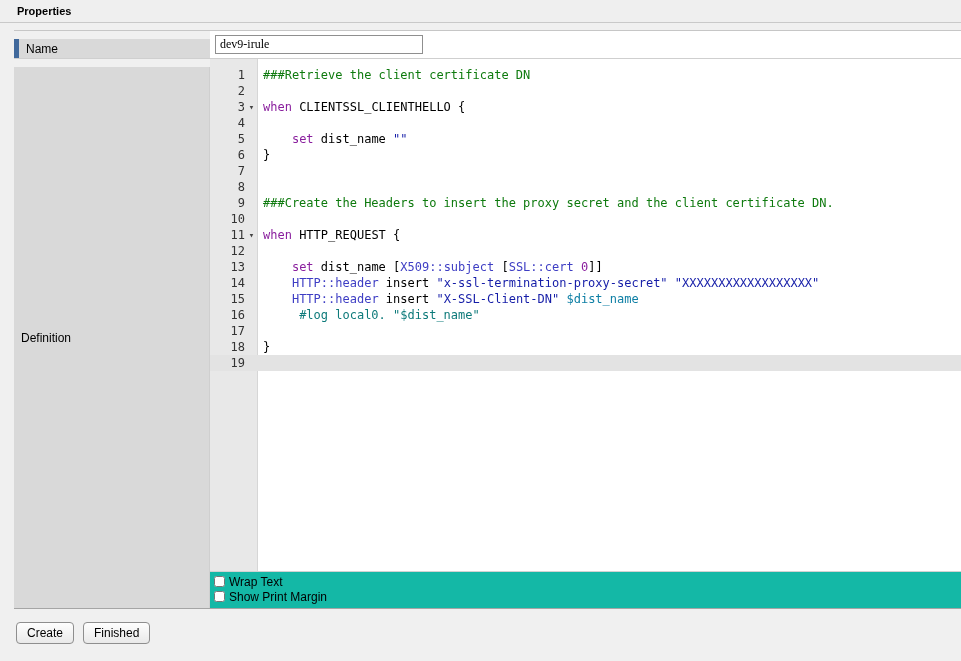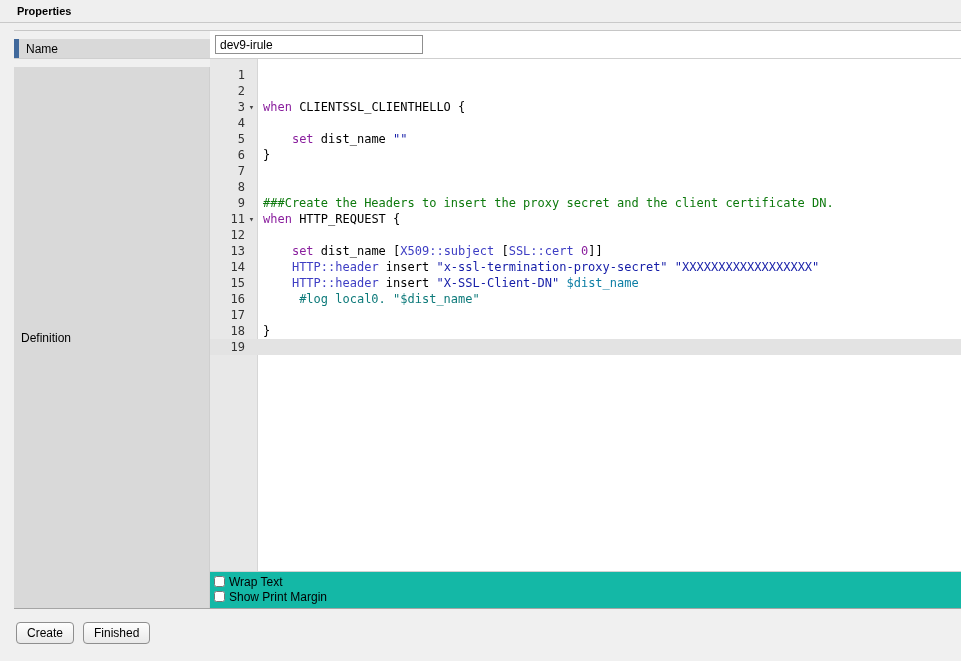--- a/index.html
+++ b/index.html
@@ -27,21 +27,21 @@
     font-size: 12px;
     margin-top: 8px;
   }
   .name-row { height: 28px; border-bottom: 1px solid #cfcfcf; }
   .name-label-cell { display: flex; align-items: center; padding-left: 12px; }
   .required-bar { position: absolute; left: 0; top: 0; bottom: 0; width: 5px; background: #41699c; }
   .value-cell { flex: 1; background: #fff; display: flex; align-items: center; padding-left: 5px; min-width: 0; }
   .name-input {
     width: 208px; height: 19px;
     border: 1px solid #8f8f8f;
-    font-family: Liberation Sans, sans-serif;
+    font-family: Liberation Serif, serif;
     font-size: 12px;
     padding: 1px 4px;
     background: #fff;
   }
   .def-row { height: 550px; border-bottom: 1px solid #a5a5a5; }
   .def-label-cell { display: flex; align-items: center; padding-left: 7px; border-right: 1px solid #cfcfcf; }
   .editor-cell { flex: 1; display: flex; flex-direction: column; background: #fff; min-width: 0; }
   .editor {
     flex: 1;
     position: relative;
@@ -95,29 +95,30 @@
         <input class="name-input" type="text" value="dev9-irule" style="">
       </div>
     </div>
 
     <div class="row def-row">
       <div class="label-cell def-label-cell">
         <span>Definition</span>
       </div>
       <div class="editor-cell">
         <div class="editor" id="editor-lines">
-            <div class="ed-line"><span class="gutter-cell"><span class="ln">1</span><span class="fold"></span></span></div>
+            <div class="ed-line"><span class="gutter-cell"><span class="ln">1</span><span class="fold"></span></span><span class="code"><span style="color: rgb(14, 122, 14);">###Retrieve the client certificate DN</span></span></div>
             <div class="ed-line"><span class="gutter-cell"><span class="ln">2</span><span class="fold"></span></span><span class="code"></span></div>
             <div class="ed-line"><span class="gutter-cell"><span class="ln">3</span><span class="fold">▾</span></span><span class="code"><span style="color: rgb(138, 31, 158);">when</span><span style="color: rgb(0, 0, 0);"> CLIENTSSL_CLIENTHELLO {</span></span></div>
             <div class="ed-line"><span class="gutter-cell"><span class="ln">4</span><span class="fold"></span></span><span class="code"></span></div>
             <div class="ed-line"><span class="gutter-cell"><span class="ln">5</span><span class="fold"></span></span><span class="code"><span style="color: rgb(0, 0, 0);">    </span><span style="color: rgb(138, 31, 158);">set</span><span style="color: rgb(0, 0, 0);"> dist_name </span><span style="color: rgb(21, 29, 168);">""</span></span></div>
             <div class="ed-line"><span class="gutter-cell"><span class="ln">6</span><span class="fold"></span></span><span class="code"><span style="color: rgb(0, 0, 0);">}</span></span></div>
             <div class="ed-line"><span class="gutter-cell"><span class="ln">7</span><span class="fold"></span></span><span class="code"></span></div>
             <div class="ed-line"><span class="gutter-cell"><span class="ln">8</span><span class="fold"></span></span><span class="code"></span></div>
             <div class="ed-line"><span class="gutter-cell"><span class="ln">9</span><span class="fold"></span></span><span class="code"><span style="color: rgb(14, 122, 14);">###Create the Headers to insert the proxy secret and the client certificate DN.</span></span></div>
+            <div class="ed-line"><span class="gutter-cell"><span class="ln">10</span><span class="fold"></span></span><span class="code"></span></div>
             <div class="ed-line"><span class="gutter-cell"><span class="ln">11</span><span class="fold">▾</span></span><span class="code"><span style="color: rgb(138, 31, 158);">when</span><span style="color: rgb(0, 0, 0);"> HTTP_REQUEST {</span></span></div>
             <div class="ed-line"><span class="gutter-cell"><span class="ln">12</span><span class="fold"></span></span><span class="code"></span></div>
             <div class="ed-line"><span class="gutter-cell"><span class="ln">13</span><span class="fold"></span></span><span class="code"><span style="color: rgb(0, 0, 0);">    </span><span style="color: rgb(138, 31, 158);">set</span><span style="color: rgb(0, 0, 0);"> dist_name [</span><span style="color: rgb(62, 62, 196);">X509::subject</span><span style="color: rgb(0, 0, 0);"> [</span><span style="color: rgb(62, 62, 196);">SSL::cert</span><span style="color: rgb(0, 0, 0);"> </span><span style="color: rgb(138, 31, 158);">0</span><span style="color: rgb(0, 0, 0);">]]</span></span></div>
             <div class="ed-line"><span class="gutter-cell"><span class="ln">14</span><span class="fold"></span></span><span class="code"><span style="color: rgb(0, 0, 0);">    </span><span style="color: rgb(62, 62, 196);">HTTP::header</span><span style="color: rgb(0, 0, 0);"> insert </span><span style="color: rgb(21, 29, 168);">"x-ssl-termination-proxy-secret"</span><span style="color: rgb(0, 0, 0);"> </span><span style="color: rgb(21, 29, 168);">"XXXXXXXXXXXXXXXXXX"</span></span></div>
             <div class="ed-line"><span class="gutter-cell"><span class="ln">15</span><span class="fold"></span></span><span class="code"><span style="color: rgb(0, 0, 0);">    </span><span style="color: rgb(62, 62, 196);">HTTP::header</span><span style="color: rgb(0, 0, 0);"> insert </span><span style="color: rgb(21, 29, 168);">"X-SSL-Client-DN"</span><span style="color: rgb(0, 0, 0);"> </span><span style="color: rgb(14, 127, 165);">$dist_name</span></span></div>
             <div class="ed-line"><span class="gutter-cell"><span class="ln">16</span><span class="fold"></span></span><span class="code"><span style="color: rgb(0, 0, 0);">     </span><span style="color: rgb(13, 122, 122);">#log local0. "$dist_name"</span></span></div>
             <div class="ed-line"><span class="gutter-cell"><span class="ln">17</span><span class="fold"></span></span><span class="code"></span></div>
             <div class="ed-line"><span class="gutter-cell"><span class="ln">18</span><span class="fold"></span></span><span class="code"><span style="color: rgb(0, 0, 0);">}</span></span></div>
             <div class="ed-line active"><span class="gutter-cell"><span class="ln">19</span><span class="fold"></span></span><span class="code"></span></div>
           </div>

